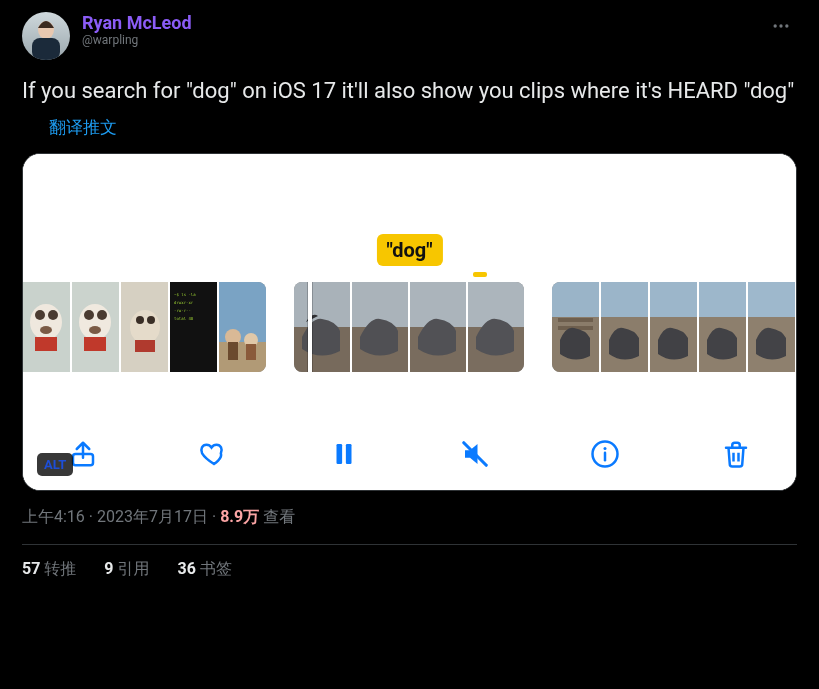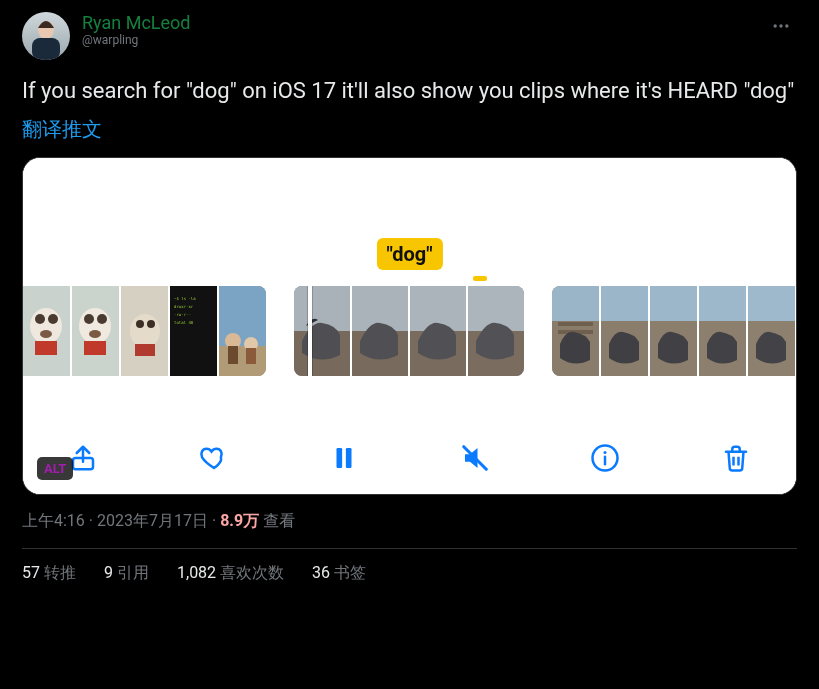--- a/index.html
+++ b/index.html
@@ -2,50 +2,50 @@
 <html><head>
 <meta charset="utf-8">
 <style>
   * { box-sizing: border-box; margin: 0; padding: 0; }
   html, body { width: 819px; height: 689px; background: #000; font-family: -apple-system, BlinkMacSystemFont, "Segoe UI", Roboto, Helvetica, Arial, sans-serif; color: #e7e9ea; overflow: hidden; }
   .tweet { padding: 12px 22px 0 22px; position: relative; }
   .header { display: flex; align-items: flex-start; }
   .avatar { width: 48px; height: 48px; border-radius: 50%; overflow: hidden; flex: 0 0 48px; }
   .avatar svg { width: 100%; height: 100%; display: block; }
   .names { margin-left: 12px; }
-  .display-name { font-size: 18px; font-weight: 400; color: #15803d; }
+  .display-name { font-size: 18px; font-weight: 700; color: #8b5cf6; }
   .handle { font-size: 12px; color: #71767b; margin-top: 0px; }
   .more { position: absolute; top: 10px; right: 22px; color: #71767b; cursor: pointer; padding: 6px; }
   .more svg { width: 20px; height: 20px; display: block; }
   .body-text { margin-top: 16px; font-size: 22px; line-height: 1.35; color: #e7e9ea; }
-  .translate { margin-top: 10px; color: #1d9bf0; font-size: 20px; cursor: pointer; display: inline-block; }
+  .translate { margin-top: 10px; color: #1d9bf0; font-size: 17px; cursor: pointer; display: inline-block; margin-left: 27px; }
   .media { margin-top: 14px; border-radius: 18px; overflow: hidden; background: #fff; position: relative; border: 1px solid #2f3336; }
   .media-inner { width: 100%; height: 336px; position: relative; background: #fff; }
   .dog-tag { position: absolute; top: 80px; left: 50%; transform: translateX(-50%); background: #f7c600; color: #111; font-weight: 700; font-size: 20px; padding: 4px 10px; border-radius: 6px; }
   .scrub-bar { position: absolute; top: 128px; left: 0; right: 0; height: 90px; display: flex; gap: 28px; padding: 0 0; }
   .group { display: flex; gap: 2px; height: 90px; border-radius: 8px; overflow: hidden; }
   .group.left { flex: 0 0 auto; border-radius: 0 8px 8px 0; }
   .group.right { flex: 0 0 auto; border-radius: 8px 0 0 8px; }
   .frame { width: 47px; height: 90px; background: #888; position: relative; overflow: hidden; }
   .frame svg { width: 100%; height: 100%; display: block; }
   .group.mid { position: relative; }
   .playhead { position: absolute; left: 14px; top: -6px; bottom: -6px; width: 4px; background: #fff; border-radius: 3px; box-shadow: 0 0 0 1px rgba(0,0,0,.2); }
   .yellow-tick { position: absolute; top: 118px; left: 450px; width: 14px; height: 5px; background: #f7c600; border-radius: 2px; }
   .controls { position: absolute; left: 0; right: 0; bottom: 20px; display: flex; justify-content: space-between; align-items: center; padding: 0 44px; }
   .ctrl { width: 32px; height: 32px; display: flex; align-items: center; justify-content: center; cursor: pointer; }
   .ctrl svg { width: 30px; height: 30px; stroke: #0a7aff; fill: none; stroke-width: 2; }
   .ctrl.pause svg rect { fill: #0a7aff; stroke: none; }
   .ctrl.mute svg { fill: #0a7aff; stroke: #0a7aff; }
-  .alt-badge { position: absolute; left: 14px; bottom: 14px; background: rgba(0,0,0,.78); color: #a21caf; font-size: 13px; font-weight: 700; padding: 4px 7px; border-radius: 5px; cursor: pointer; }
+  .alt-badge { position: absolute; left: 14px; bottom: 14px; background: rgba(0,0,0,.78); color: #1d4ed8; font-size: 13px; font-weight: 700; padding: 4px 7px; border-radius: 5px; cursor: pointer; }
   .meta { margin-top: 16px; color: #71767b; font-size: 16px; }
   .meta .dot { margin: 0 4px; }
   .meta .views-n { color: #fca5a5; font-weight: 700; }
   .divider { height: 1px; background: #2f3336; margin: 16px 0 14px 0; }
   .stats { display: flex; gap: 28px; color: #71767b; font-size: 16px; }
-  .stats .n { color: #e7e9ea; font-weight: 400; margin-right: 4px; }
+  .stats .n { color: #e7e9ea; font-weight: 700; margin-right: 4px; }
   .stats span { cursor: pointer; }
 </style>
 </head>
 <body>
 
 <div class="tweet">
 
   <div class="header">
     <div class="avatar">
       <svg viewBox="0 0 48 48">
@@ -257,17 +257,16 @@
 
   <div class="meta">
     <span>上午4:16</span><span class="dot">·</span><span>2023年7月17日</span><span class="dot">·</span><span class="views-n">8.9万</span> <span>查看</span>
   </div>
 
   <div class="divider"></div>
 
   <div class="stats">
     <span><span class="n">57</span><span>转推</span></span>
     <span><span class="n">9</span><span>引用</span></span>
-    <span><span class="n">1,082</span><span>喜欢次数</span></span>
     <span><span class="n">36</span><span>书签</span></span>
   </div>
 
 </div>
 
 </body></html>

